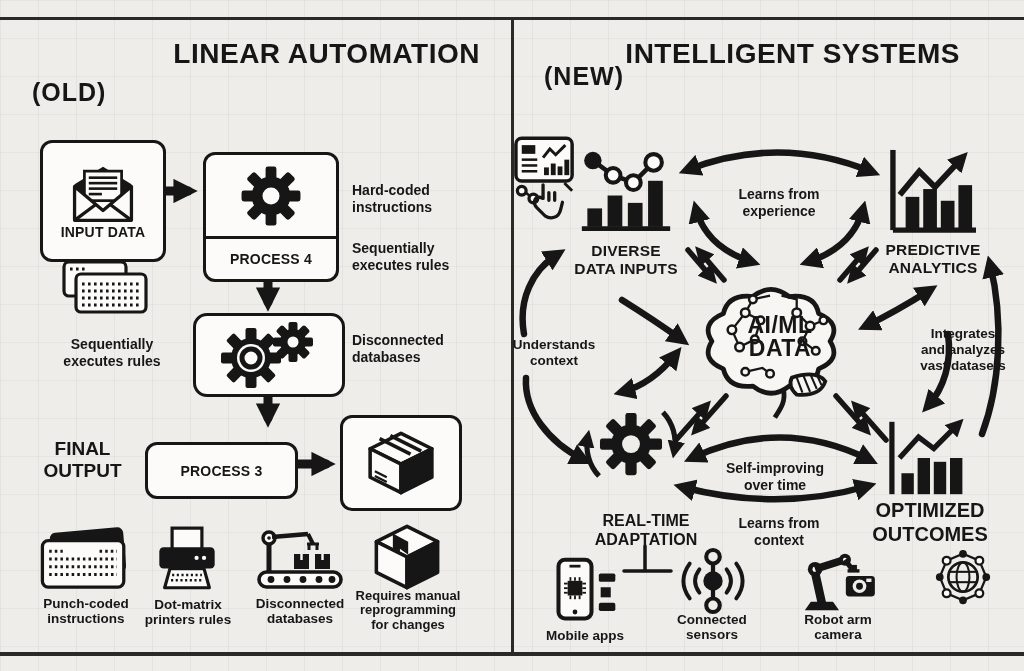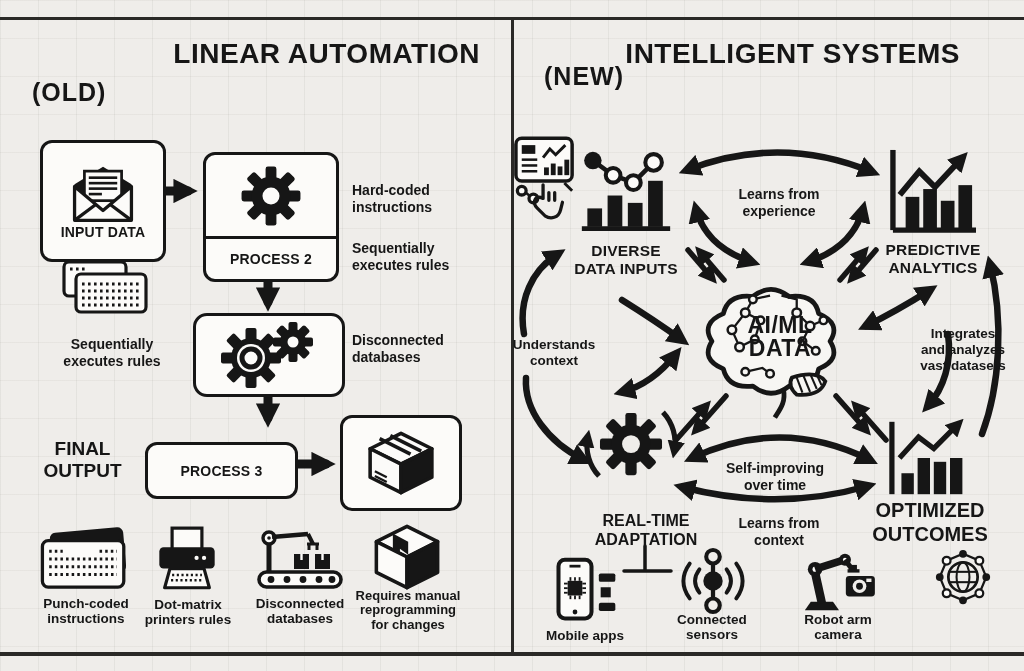--- a/index.html
+++ b/index.html
@@ -117,21 +117,21 @@
             <rect x="-7" y="-38" width="14" height="20" rx="3" transform="rotate(180)"></rect>
             <rect x="-7" y="-38" width="14" height="20" rx="3" transform="rotate(225)"></rect>
             <rect x="-7" y="-38" width="14" height="20" rx="3" transform="rotate(270)"></rect>
             <rect x="-7" y="-38" width="14" height="20" rx="3" transform="rotate(315)"></rect>
           <circle r="25"></circle>
         </g>
         <circle r="11" fill="#fcfbf9"></circle>
       </svg>
     </div>
     <div class="p1bot">
-        <span class="boxlabel">PROCESS 2</span>
+        <span class="boxlabel">PROCESS 4</span>
       </div>
   </div>
 
   <div class="lbl note" style="left:352px;top:182px;width:130px;">Hard-coded
 instructions</div>
   <div class="lbl note" style="left:352px;top:240px;width:140px;">Sequentially
 executes rules</div>
 
   <svg style="left:60px;top:258px;" width="92" height="58" viewBox="0 0 92 58">
     <rect x="4" y="4" width="62" height="34" rx="5" fill="#fcfbf9" stroke="#161616" stroke-width="3.2"></rect>

